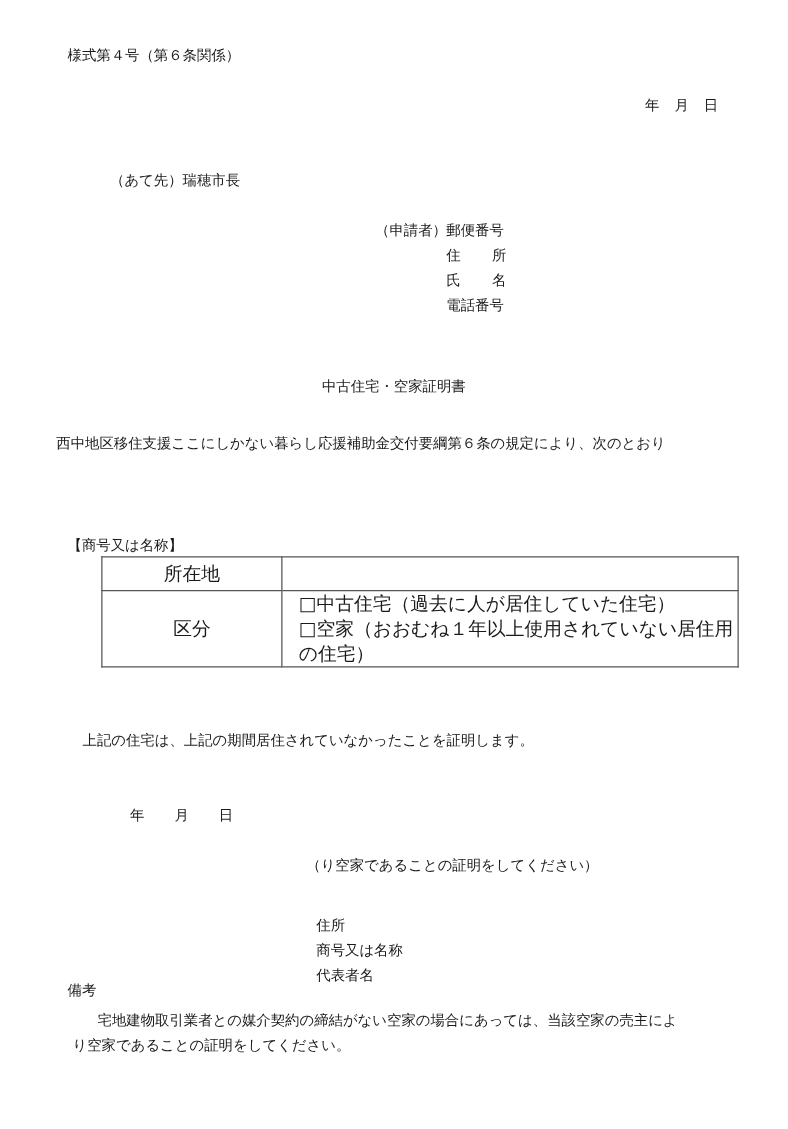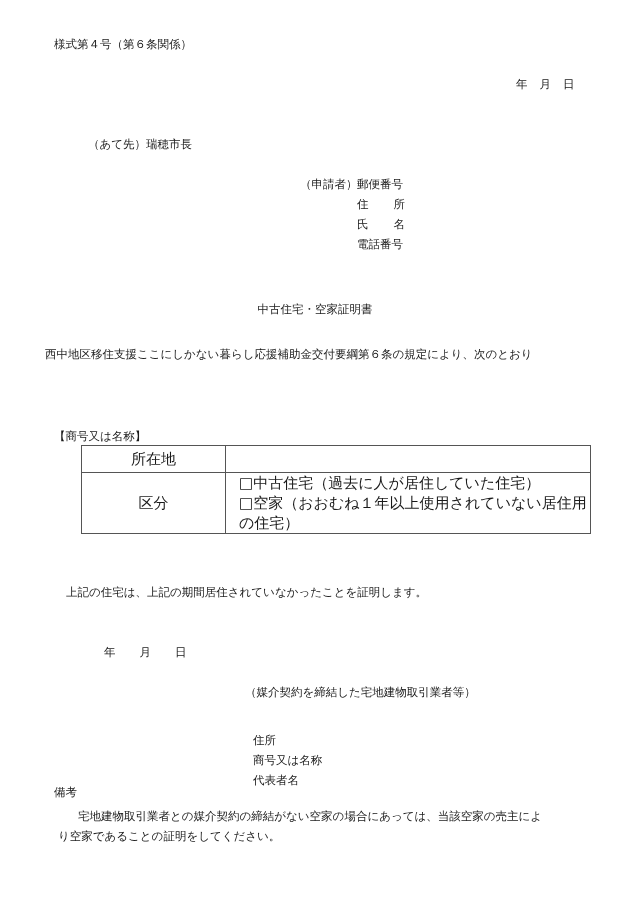--- a/index.html
+++ b/index.html
@@ -89,21 +89,21 @@
   </tr>
 </tbody>
   </table>
 
 <div class="abs cert">上記の住宅は、上記の期間居住されていなかったことを証明します。</div>
 
 <div class="abs date-bottom">
   <span>年</span><span style="width:24px"></span><span>月</span><span style="width:24px"></span><span>日</span>
 </div>
 
-<div class="abs agent-head">（媒介契約を締結した宅地建物取引業者等）</div>
+<div class="abs agent-head">（り空家であることの証明をしてください）</div>
 <div class="abs agent-field ag-0">住所</div>
 <div class="abs agent-field ag-1">商号又は名称</div>
 <div class="abs agent-field ag-2">代表者名</div>
 
 <div class="abs remarks-label">備考</div>
 <div class="abs remarks-text">
   <div class="indent">宅地建物取引業者との媒介契約の締結がない空家の場合にあっては、当該空家の売主によ</div>
   <div class="cont" style="padding-left:4px">り空家であることの証明をしてください。</div>
 </div>
 

